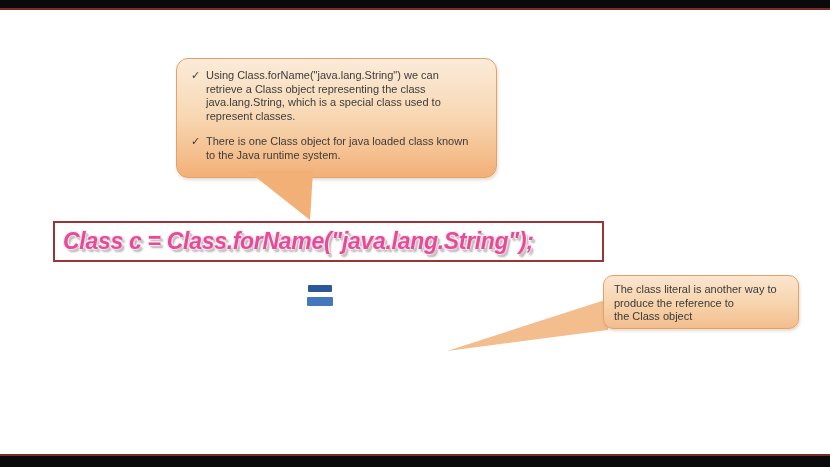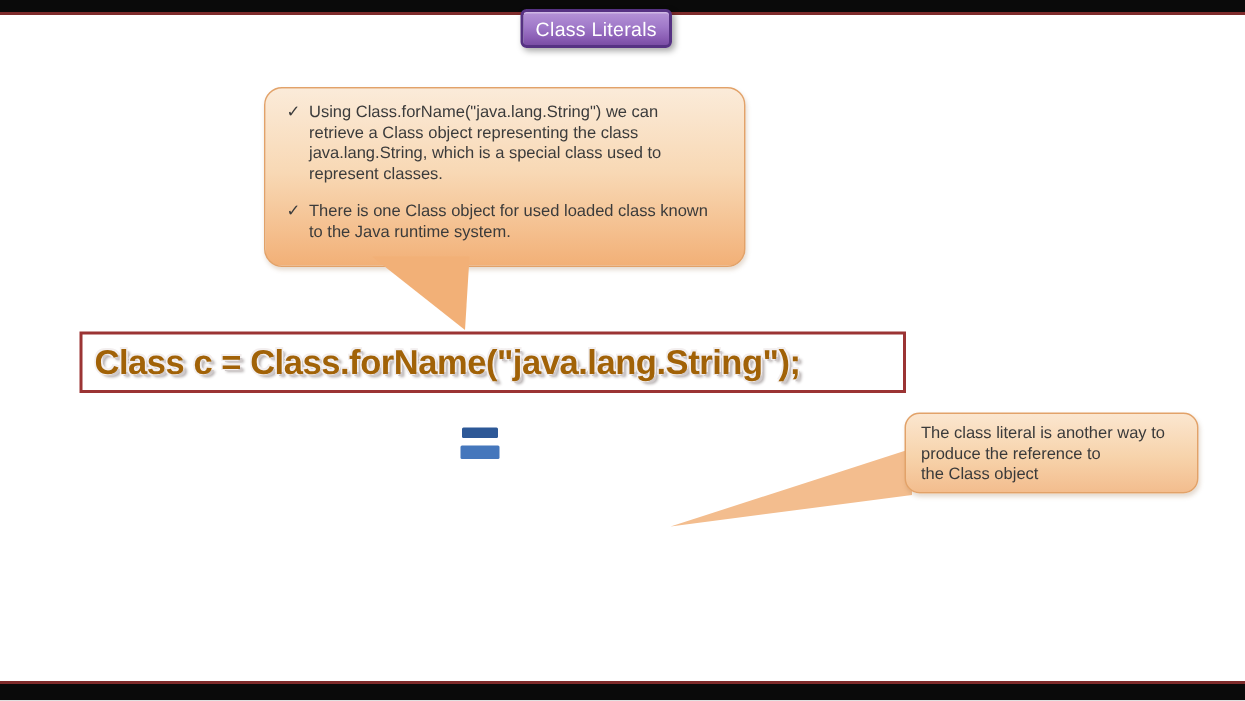--- a/index.html
+++ b/index.html
@@ -53,60 +53,58 @@
   .tail-layer{position:absolute;left:0;top:0;width:830px;height:467px;z-index:4;pointer-events:none;}
 
   
   .code-box{
     position:absolute;box-sizing:border-box;background:#ffffff;z-index:1;
     display:flex;align-items:center;white-space:nowrap;
   }
   .code-box-red{left:53px;top:221px;width:551px;height:41px;border:2px solid #9b3434;padding-left:8px;}
   .code-box-black{left:54px;top:332px;width:541px;height:45px;border:3px solid #101010;padding-left:8px;}
   .code-text{
-    font-weight:bold;font-size:23px;letter-spacing:-0.3px;color:#a16207;
+    font-weight:bold;font-size:23px;letter-spacing:-0.3px;color:#ec4899;
     text-shadow:
       -1px -1px 0 #f3efef, 1px -1px 0 #f3efef, -1px 1px 0 #f3efef,
       1.5px 1.5px 0 #cfc9c9, 2.5px 2.5px 2px #b3adad;
+    font-style: italic;
   }
 
   
   .equals{position:absolute;left:307px;top:285px;z-index:1;}
   .eq-top{width:24px;height:7px;background:#2d5897;border-radius:1px;margin-left:1px;}
   .eq-bot{width:26px;height:9px;background:#4577bc;border-radius:1px;margin-top:5px;}
   .sr-only{position:absolute;width:1px;height:1px;overflow:hidden;clip:rect(0 0 0 0);}
 </style>
 </head>
 <body>
 
 <div class="stage">
 
   <div class="bar-top"></div>
   <div class="redline-top"></div>
 
-  <div class="badge">
-    <span>Class Literals</span>
-  </div>
 
   <svg class="tail-layer" viewBox="0 0 830 467">
     <polygon points="248,171 313,171 310,220" fill="#f2b077"></polygon>
     <polygon points="608,299 608,330 447,351" fill="#f3bd8e"></polygon>
   </svg>
 
   <div class="callout-top">
     <div class="bullet">
       <span class="check">✓</span>
       <span class="bullet-text">Using  Class.forName("java.lang.String")  we can
 retrieve a Class object representing the class
 java.lang.String, which is a special class used to
 represent classes.</span>
     </div>
     <div class="bullet">
       <span class="check">✓</span>
-      <span class="bullet-text">There is one Class object for used loaded class known
+      <span class="bullet-text">There is one Class object for java loaded class known
 to the Java runtime system.</span>
     </div>
   </div>
 
   <div class="code-box code-box-red">
     <span class="code-text">Class c = Class.forName("java.lang.String");</span>
   </div>
 
   <div class="equals">
     <div class="eq-top"></div>

